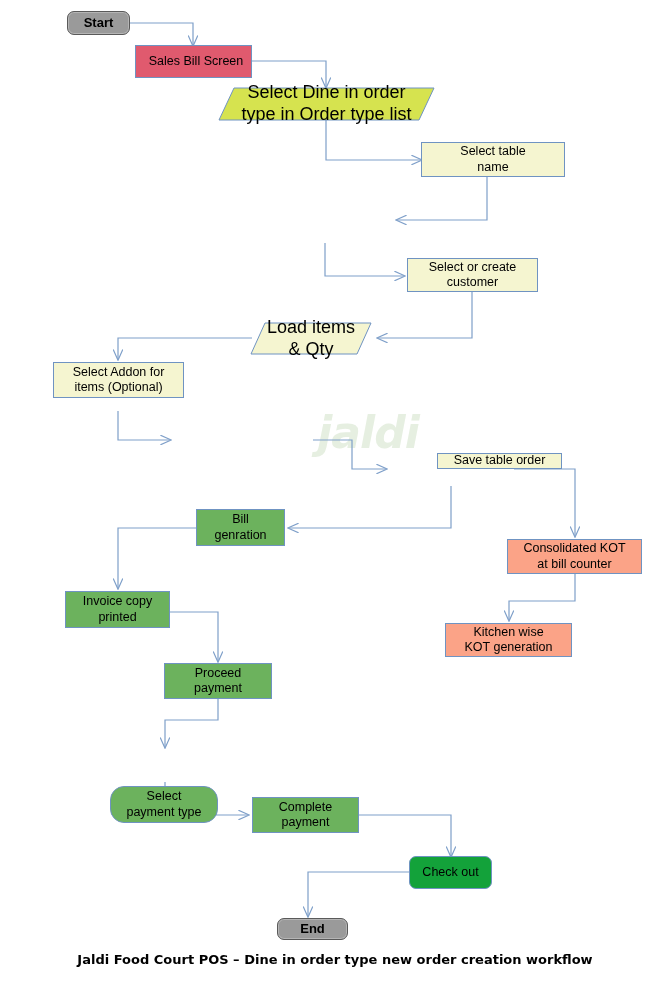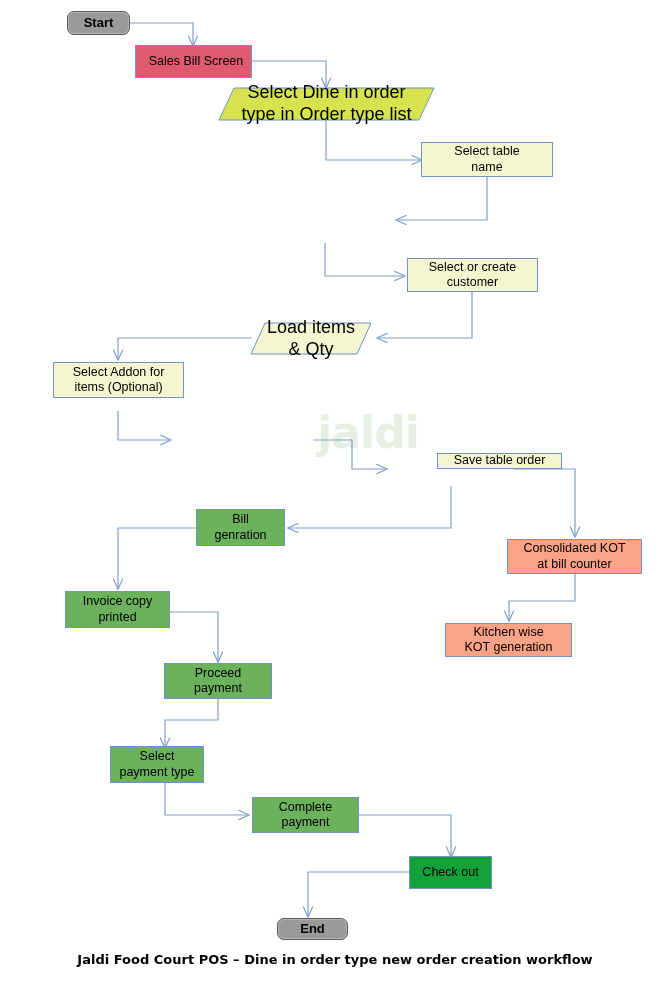--- a/index.html
+++ b/index.html
@@ -26,20 +26,21 @@
     height: 62px;
     font-family: "DejaVu Sans", sans-serif;
     font-size: 44px;
     font-weight: bold;
     color: #e6efe1;
     letter-spacing: -1px;
     line-height: 62px;
     text-align: center;
     user-select: none;
     z-index: 0;
+    font-style: italic;
   }
   
   #wires {
     position: absolute;
     left: 0; top: 0;
     width: 670px;
     height: 994px;
     z-index: 1;
   }
   
@@ -166,21 +167,21 @@
   <div class="node fill-pink" style="left:135px; top:45px; width:117px; height:33px;padding-left:8px;">Sales Bill Screen</div>
 
   <div class="para" style="left:218px; top:87px; width:217px; height:34px;">
     <svg class="shape" viewBox="0 0 217 34" preserveAspectRatio="none">
       <polygon points="16,1 216,1 201,33 1,33" fill="#d6e34f" stroke="#6f93c2" stroke-width="1"></polygon>
     </svg>
     <div class="label">Select Dine in order
 type in Order type list</div>
   </div>
 
-  <div class="node fill-yellow" style="left:421px; top:142px; width:132px; height:35px;">Select table
+  <div class="node fill-yellow" style="left:421px; top:142px; width:144px; height:35px;">Select table
 name</div>
 
 
   <div class="node fill-yellow" style="left:407px; top:258px; width:131px; height:34px;">Select or create
 customer</div>
 
   <div class="para" style="left:250px; top:322px; width:122px; height:33px;">
     <svg class="shape" viewBox="0 0 122 33" preserveAspectRatio="none">
       <polygon points="15,1 121,1 107,32 1,32" fill="#f5f5d0" stroke="#6f93c2" stroke-width="1"></polygon>
     </svg>
@@ -202,25 +203,25 @@
 
   <div class="node fill-green" style="left:196px; top:509px; width:89px; height:37px;">Bill
 genration</div>
 
   <div class="node fill-green" style="left:65px; top:591px; width:105px; height:37px;">Invoice copy
 printed</div>
 
   <div class="node fill-green" style="left:164px; top:663px; width:108px; height:36px;">Proceed
 payment</div>
 
-  <div class="node fill-green" style="left:110px; top:746px; width:94px; height:37px;">Select
+  <div class="node fill-green" style="left:110px; top:786px; width:108px; height:37px;border-radius:14px;">Select
 payment type</div>
 
   <div class="node fill-green" style="left:252px; top:797px; width:107px; height:36px;">Complete
 payment</div>
 
-  <div class="node fill-dgreen" style="left:409px; top:856px; width:83px; height:33px;">Check out</div>
+  <div class="node fill-dgreen" style="left:409px; top:856px; width:83px; height:33px;border-radius:7px;">Check out</div>
 
   <div class="node terminator" style="left:277px; top:918px; width:71px; height:22px;">End</div>
 
   <div class="caption">Jaldi Food Court POS – Dine in order type new order creation workflow</div>
 
 </div>
 
 </body></html>

